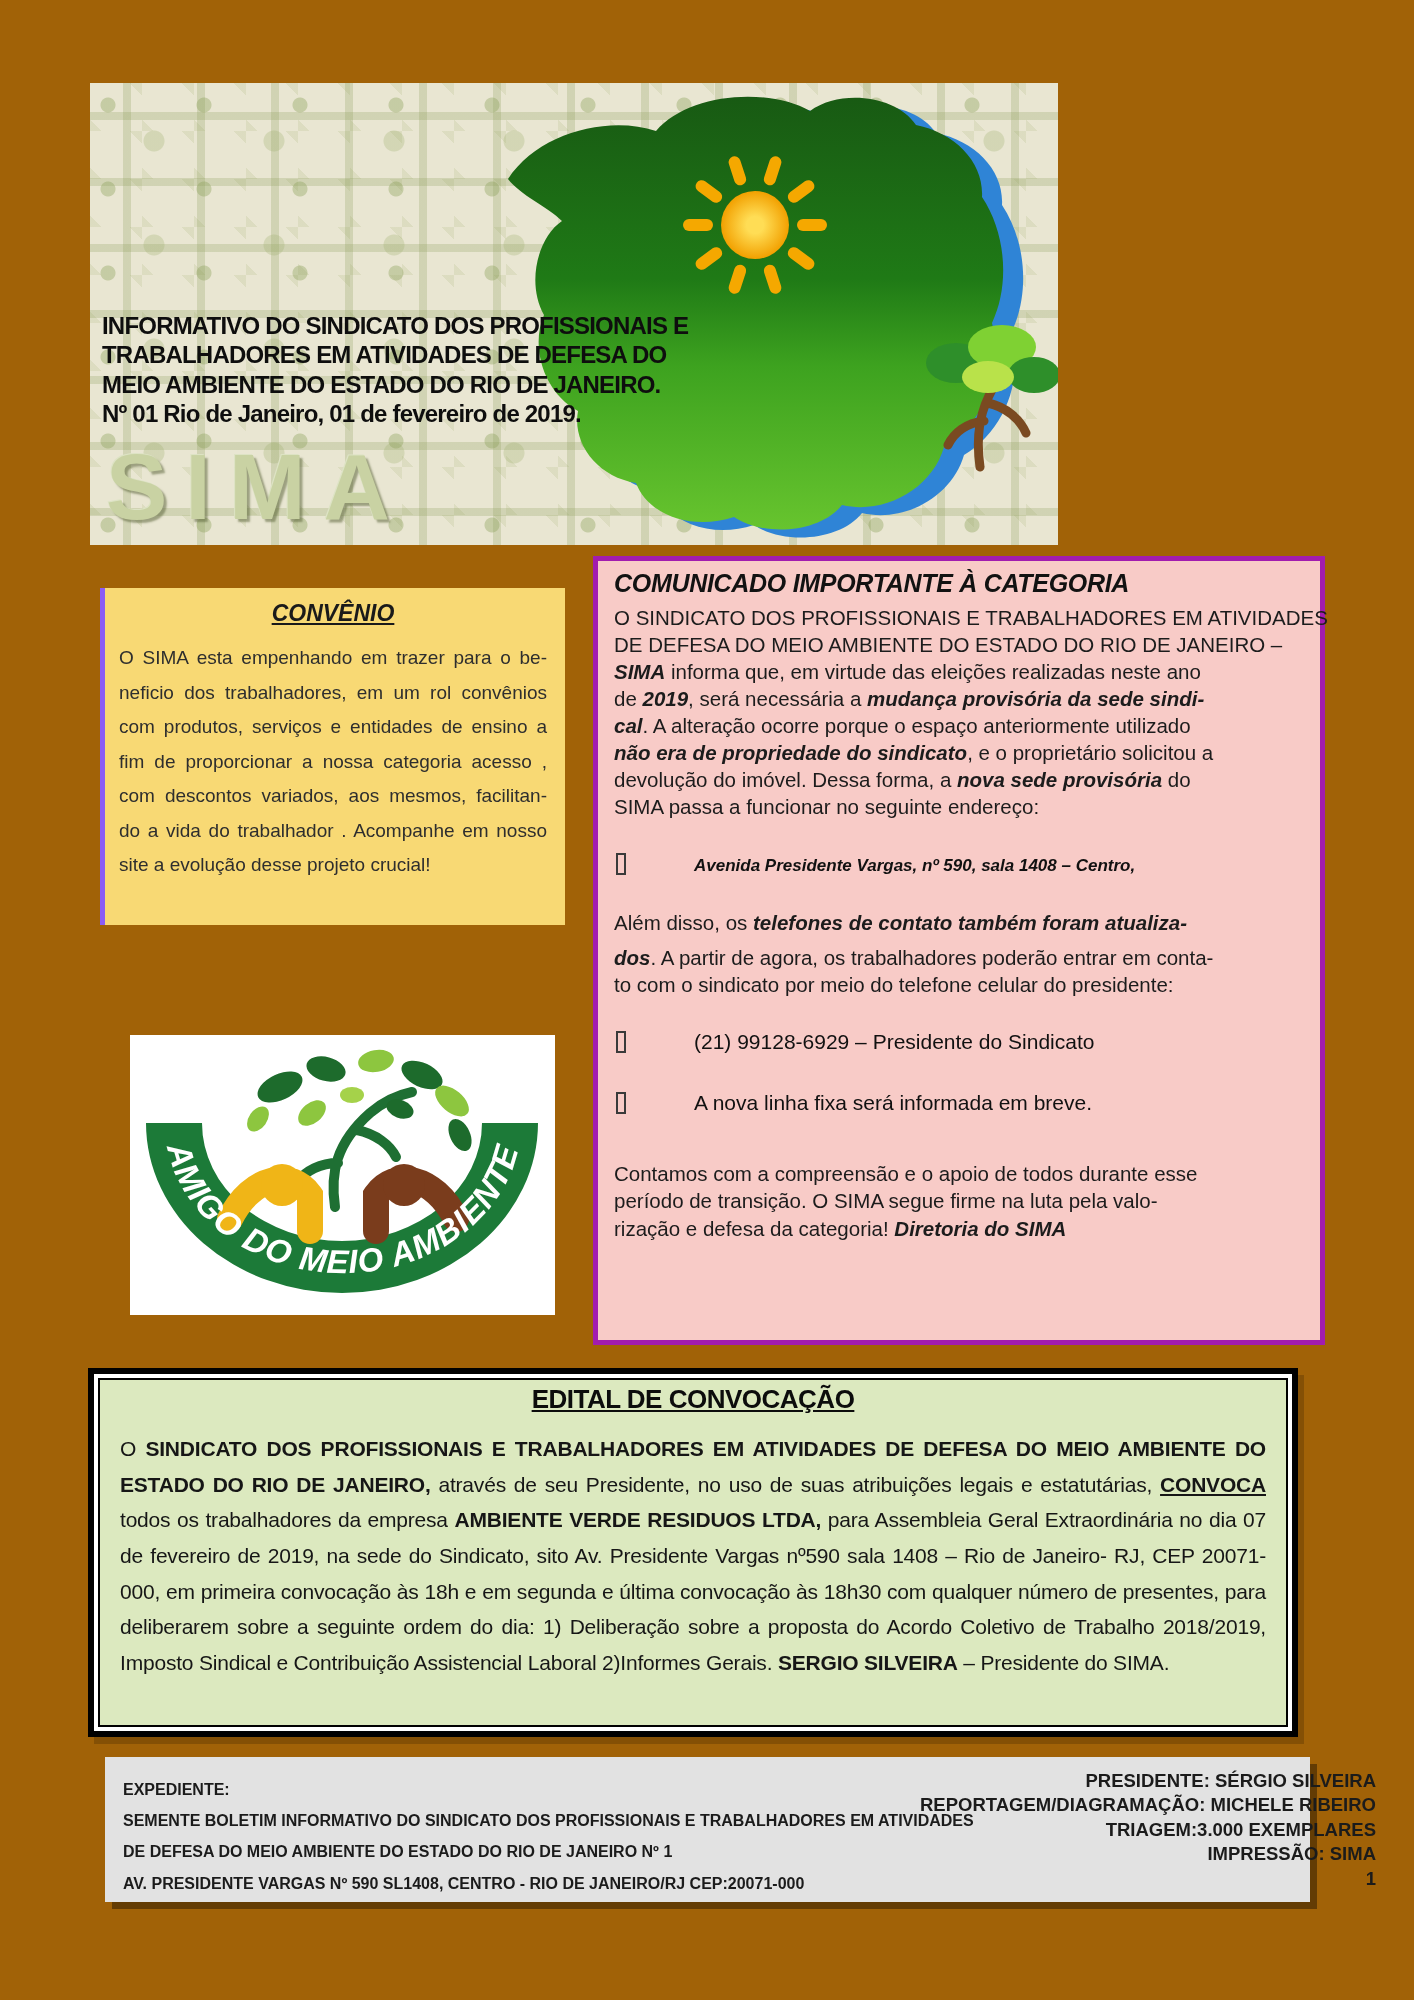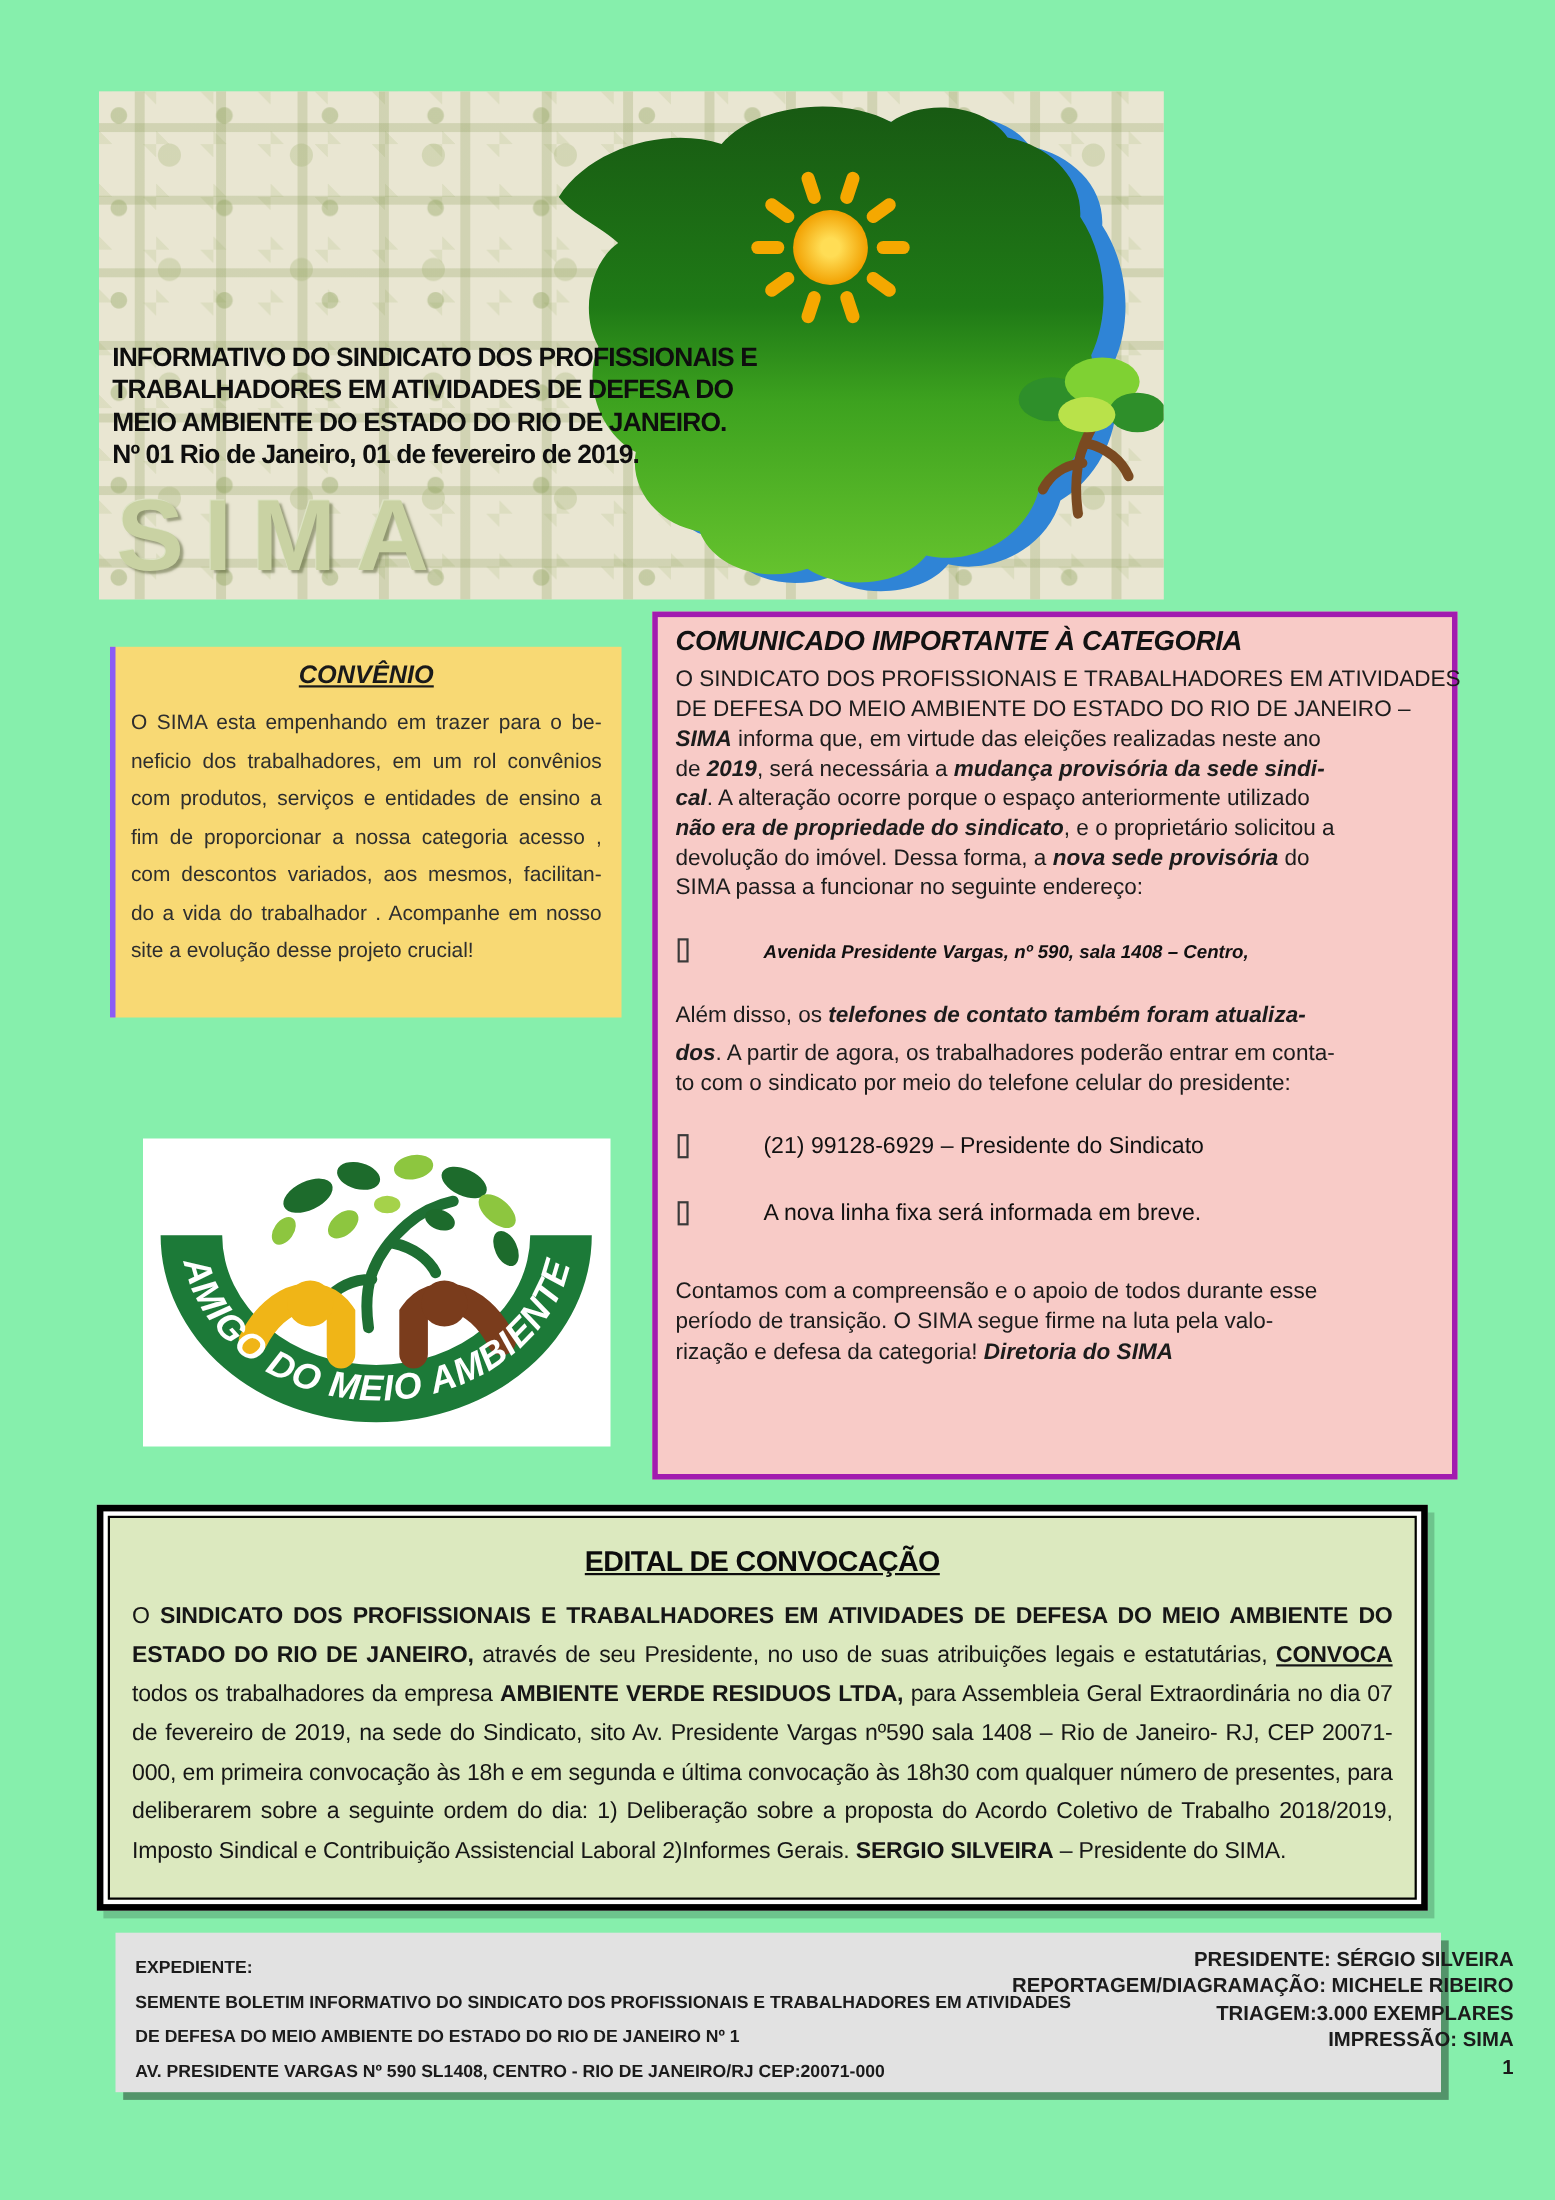--- a/index.html
+++ b/index.html
@@ -1,17 +1,17 @@
 <!DOCTYPE html>
 <html><head>
 <meta charset="utf-8">
 <style>
   html,body { margin:0; padding:0; background:#ffffff; }
   .page {
-    position:relative; width:1414px; height:2000px; background:#86efac;
+    position:relative; width:1414px; height:2000px; background:#a16207;
     overflow:hidden; font-family:"Liberation Sans", sans-serif; color:#111;
   }
 
   
   .header {
     position:absolute; left:90px; top:83px; width:968px; height:462px;
     background-color:#e9e6d2; overflow:hidden;
   }
   .eco-pattern {
     position:absolute; inset:0;
@@ -75,21 +75,21 @@
   .logo-box { position:absolute; left:130px; top:1035px; width:425px; height:280px; background:#ffffff; }
 
   
   .edital-outer {
     position:absolute; left:88px; top:1368px; width:1210px; height:369px;
     box-sizing:border-box; border:6px solid #000; background:#ffffff; padding:4px;
     box-shadow: 6px 7px 0 rgba(0,0,0,0.18);
   }
   .edital-inner {
     width:100%; height:100%; box-sizing:border-box; border:2px solid #000;
-    background:#dcE9bf; background-color:#dce9bf; padding:24px 20px 0 20px;
+    background:#dcE9bf; background-color:#dce9bf; padding:4px 20px 0 20px;
   }
   .edital-title {
     text-align:center; font-size:26px; font-weight:bold; text-decoration:underline;
     letter-spacing:-0.5px; margin-bottom:16px; color:#0c0c0c;
   }
   .edital-body {
     font-size:21px; line-height:1.7; text-align:justify; letter-spacing:-0.2px; color:#161616;
   }
   .edital-body .u { text-decoration:underline; }
 

